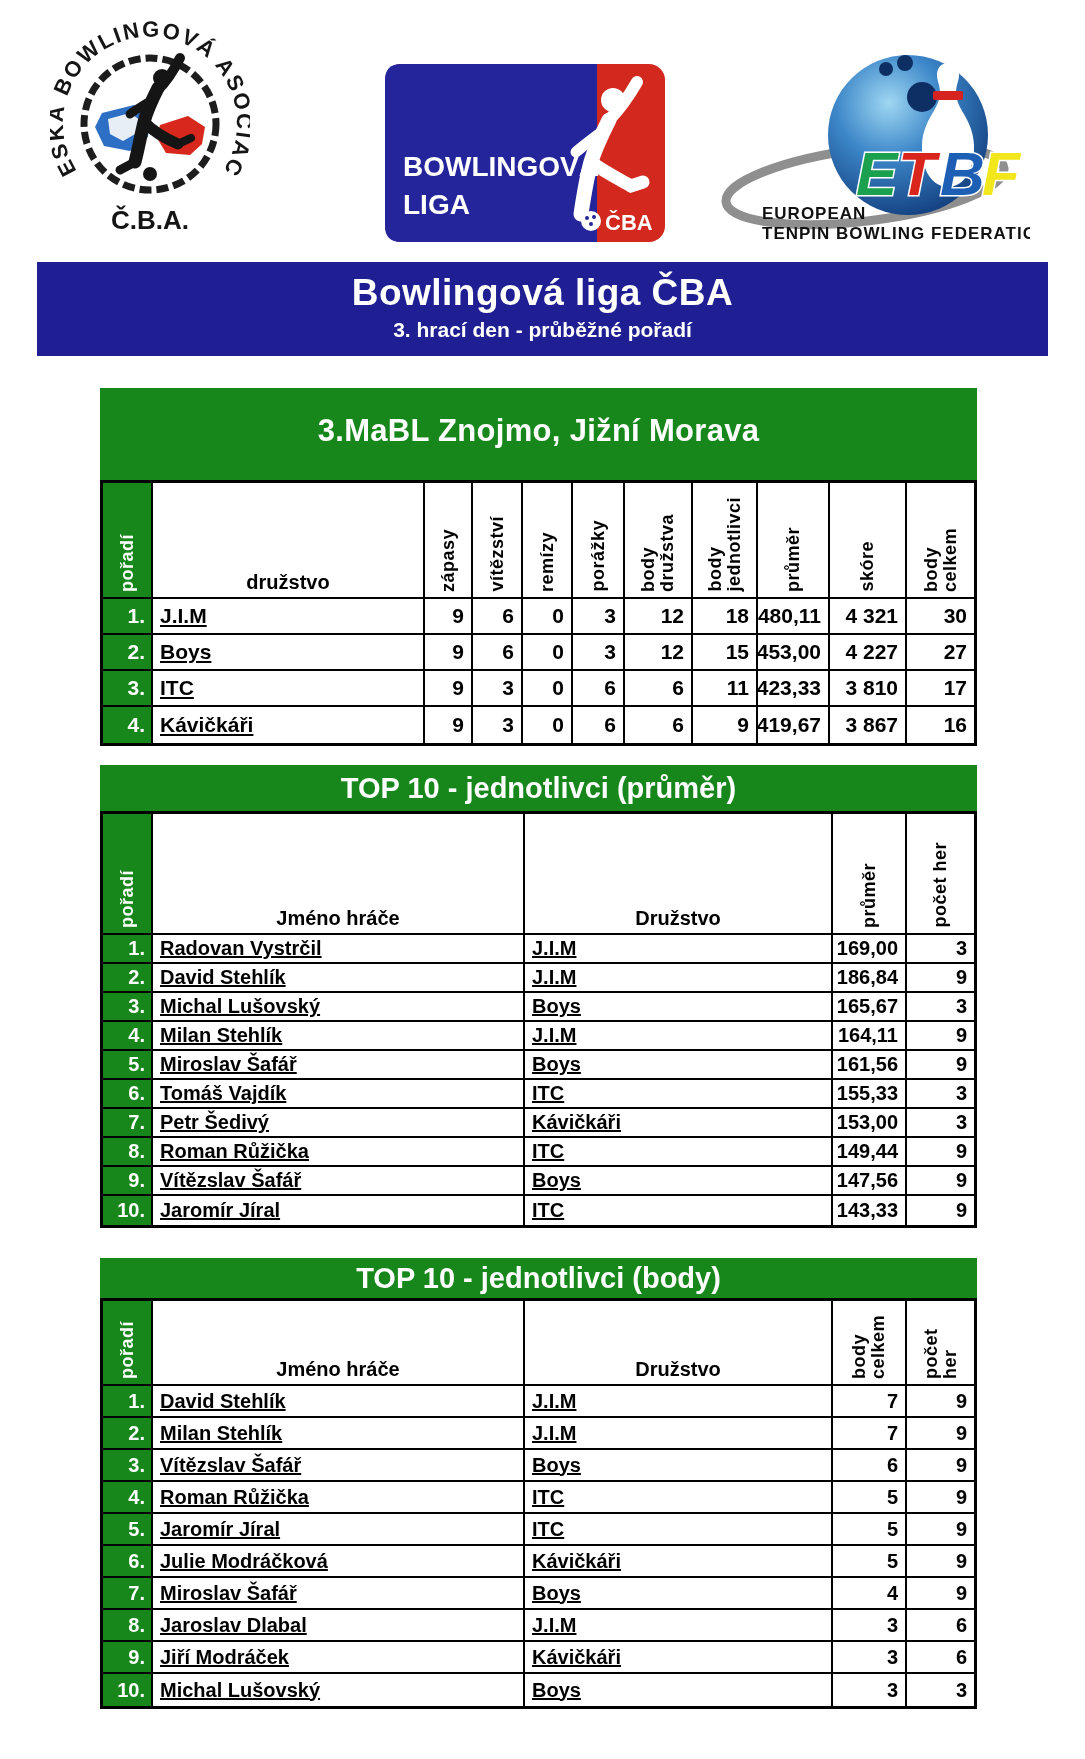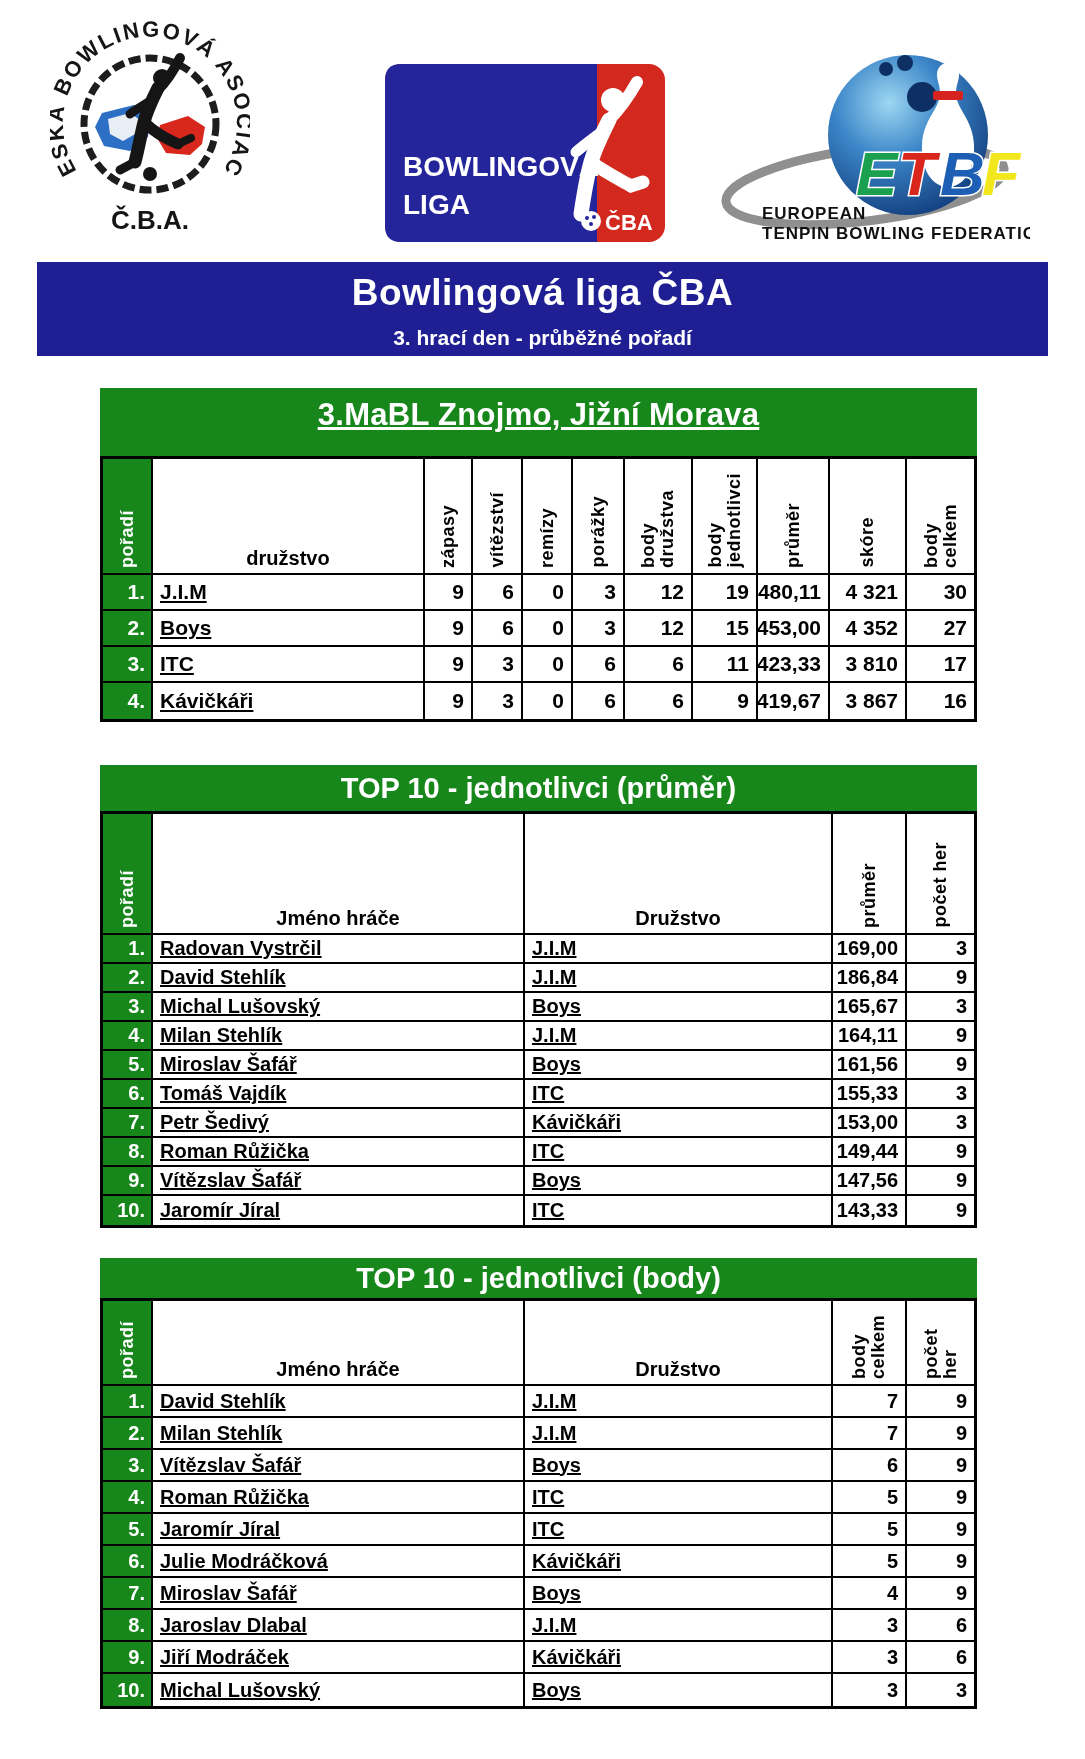--- a/index.html
+++ b/index.html
@@ -10,30 +10,30 @@
     font-weight:bold; color:#000; overflow:hidden;
   }
   .abs { position:absolute; }
 
   
   #banner-main {
     left:37px; top:262px; width:1011px; height:94px;
     background:var(--navy,#1f1f93); color:#fff; text-align:center;
   }
   #banner-main .t { font-size:37px; padding-top:10px; letter-spacing:.5px; }
-  #banner-main .s { font-size:21px; margin-top:12px; }
+  #banner-main .s { font-size:21px; margin-top:4px; }
 
   
   .section { left:100px; width:877px; position:absolute; }
   #sec-standings { top:388px; }
   #sec-prumer    { top:765px; }
   #sec-body      { top:1258px; }
 
   .gbanner { background:var(--green,#17871b); color:#fff; text-align:center; }
-  .gbanner-lg { height:68px; padding-top:9px;text-decoration:underline; }
+  .gbanner-lg { height:92px; padding-top:25px; }
   .gb1 { font-size:31px; letter-spacing:.3px; }
   .gb2 { font-size:26px; margin-top:3px; letter-spacing:.5px; }
   .gbanner-sm { display:flex; align-items:center; justify-content:center; font-size:29px; }
   #sec-prumer .gbanner-sm { height:46px; }
   #sec-body   .gbanner-sm { height:40px; }
 
   
   .grid { display:grid; border:3px solid #000; background:#fff; width:877px; }
   #t-standings { grid-template-columns:50px 272px 48px 50px 50px 52px 68px 65px 72px 77px 67px;
                  grid-template-rows:116px repeat(4,36px); }
@@ -179,35 +179,35 @@
 celkem</span>
       </div>
 
     <div class="c rank">1.</div>
     <div class="c txt">J.I.M</div>
     <div class="c num">9</div>
     <div class="c num">6</div>
     <div class="c num">0</div>
     <div class="c num">3</div>
     <div class="c num">12</div>
-    <div class="c num">19</div>
+    <div class="c num">18</div>
     <div class="c num">480,11</div>
     <div class="c num">4 321</div>
     <div class="c num">30</div>
 
     <div class="c rank">2.</div>
     <div class="c txt">Boys</div>
     <div class="c num">9</div>
     <div class="c num">6</div>
     <div class="c num">0</div>
     <div class="c num">3</div>
     <div class="c num">12</div>
     <div class="c num">15</div>
     <div class="c num">453,00</div>
-    <div class="c num">4 352</div>
+    <div class="c num">4 227</div>
     <div class="c num">27</div>
 
     <div class="c rank">3.</div>
     <div class="c txt">ITC</div>
     <div class="c num">9</div>
     <div class="c num">3</div>
     <div class="c num">0</div>
     <div class="c num">6</div>
     <div class="c num">6</div>
     <div class="c num">11</div>

